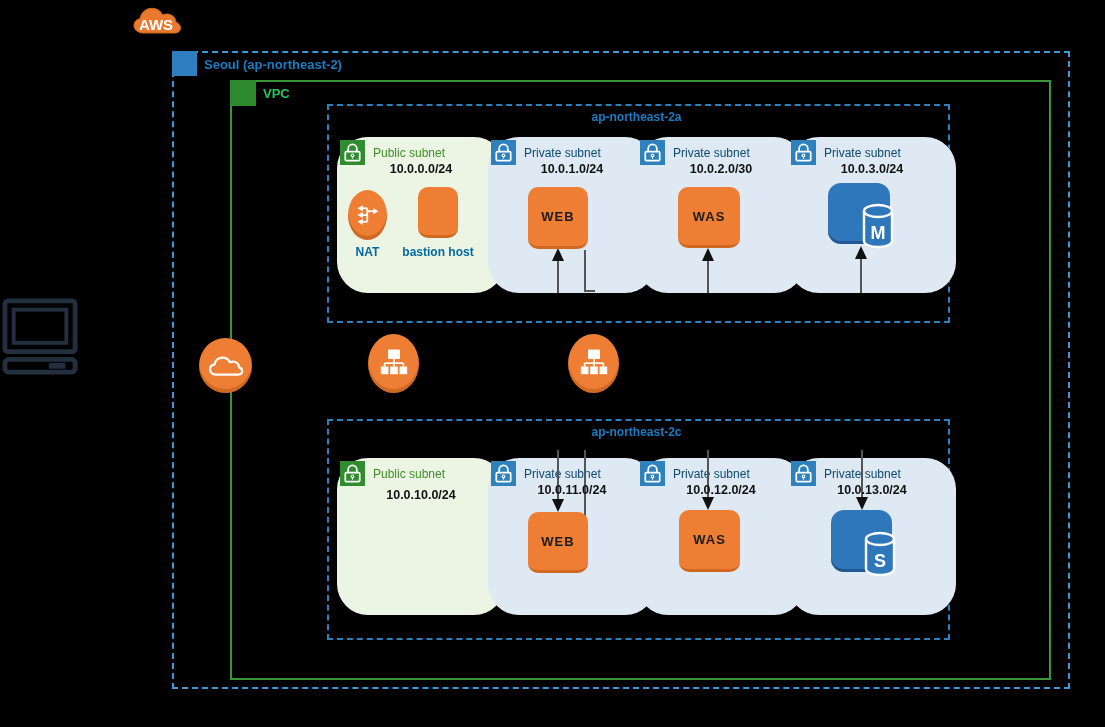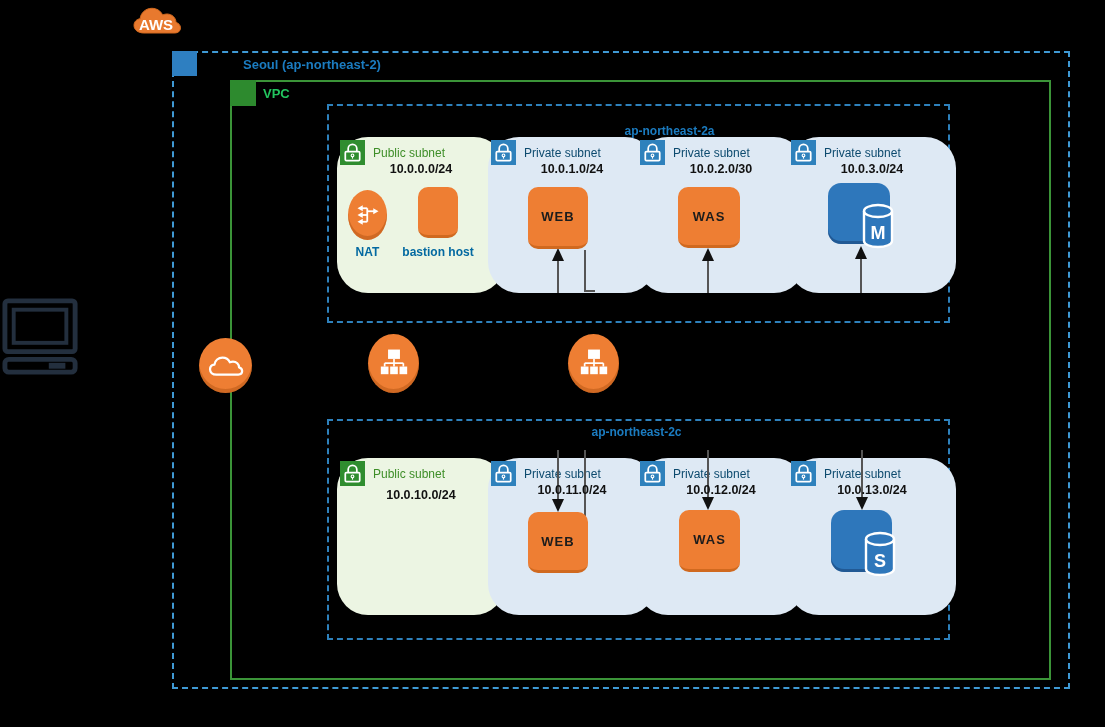--- a/index.html
+++ b/index.html
@@ -46,28 +46,28 @@
 
   <svg class="abs" style="left:127px;top:1px;" width="60" height="38" viewBox="0 0 52 38">
     <path d="M 13 32 C 6.8 32 3 28.6 3 24.4 C 3 20.8 5.7 18.1 9.1 17.7 C 9.8 11.5 15 7.3 20.9 7.3
              C 25.7 7.3 29.8 10 31.6 14 C 32.9 13.4 34.4 13 36 13 C 41 13 45 16.8 45 21.4
              C 47.8 22.1 49.5 24.3 49.5 26.9 C 49.5 30 47 32 43.9 32 Z" fill="#e8792e" stroke="#d2691e" stroke-width="1"></path>
     <text x="25" y="29" text-anchor="middle" font-size="15" font-weight="bold" fill="#ffffff">AWS</text>
   </svg>
 
   <div class="abs region-box" style="left:172px;top:51px;width:894px;height:634px;"></div>
   <div class="abs sq-icon" style="left:172px;top:51px;background:#2e7fc1;z-index:2;"></div>
-  <div class="abs region-label" style="left:204px;top:57px;margin-left:39px;">Seoul (ap-northeast-2)</div>
+  <div class="abs region-label" style="left:204px;top:57px;">Seoul (ap-northeast-2)</div>
 
   <div class="abs vpc-box" style="left:230px;top:80px;width:817px;height:596px;"></div>
   <div class="abs" style="left:230px;top:80px;width:26px;height:26px;background:#2d8a2e;z-index:2;"></div>
   <div class="abs vpc-label" style="left:263px;top:86px;">VPC</div>
 
   <div class="abs az-box" style="left:327px;top:104px;width:619px;height:215px;"></div>
-  <div class="abs az-label" style="left:327px;top:124px;width:619px;padding-left:33px;">ap-northeast-2a</div>
+  <div class="abs az-label" style="left:327px;top:110px;width:619px;">ap-northeast-2a</div>
 
   <div class="abs az-box" style="left:327px;top:419px;width:619px;height:217px;"></div>
   <div class="abs az-label" style="left:327px;top:425px;width:619px;">ap-northeast-2c</div>
 
   <svg class="abs" style="left:0;top:0;z-index:2;pointer-events:none;" width="1105" height="727">
     <g stroke="#555" stroke-width="2" fill="none">
       <line x1="558" y1="253" x2="558" y2="293"></line>
       <polyline points="585,250 585,291 595,291"></polyline>
       <line x1="708" y1="253" x2="708" y2="293"></line>
       <line x1="861" y1="251" x2="861" y2="293"></line>

